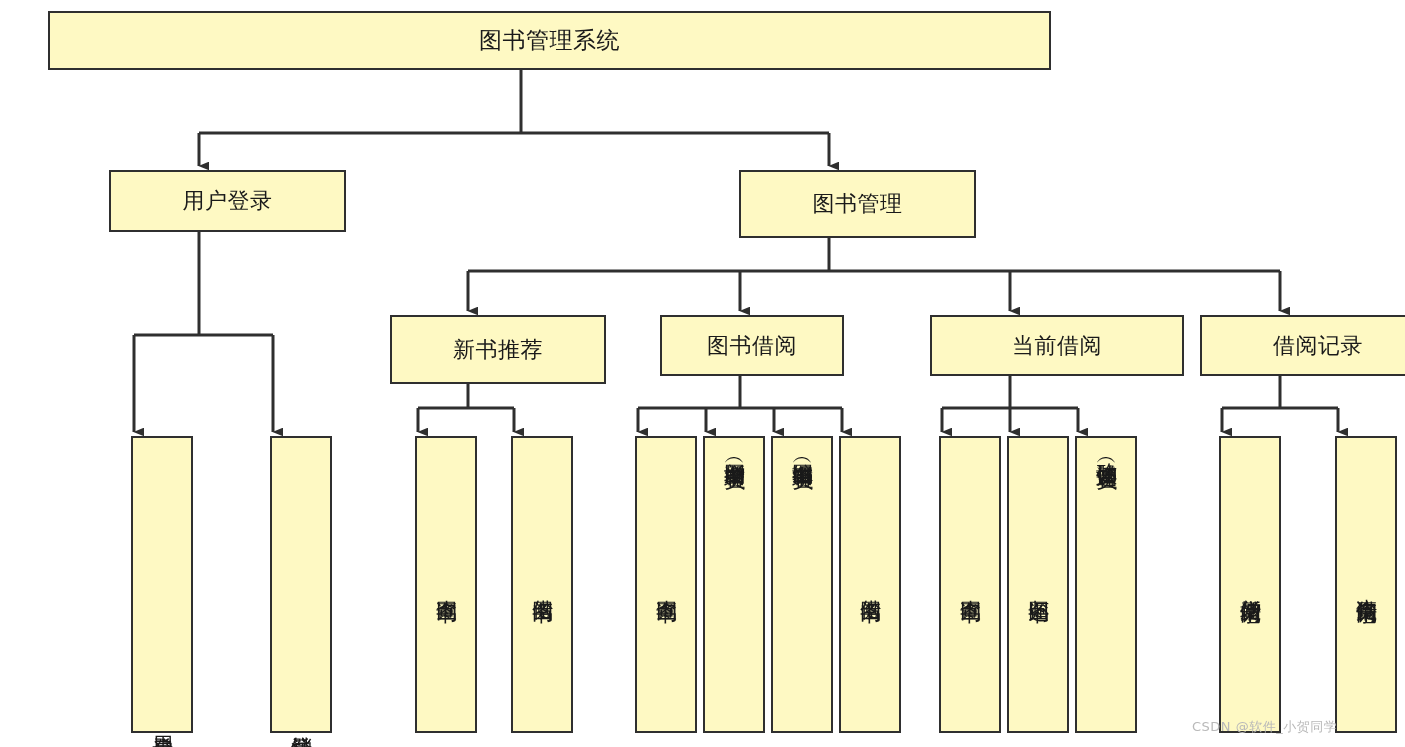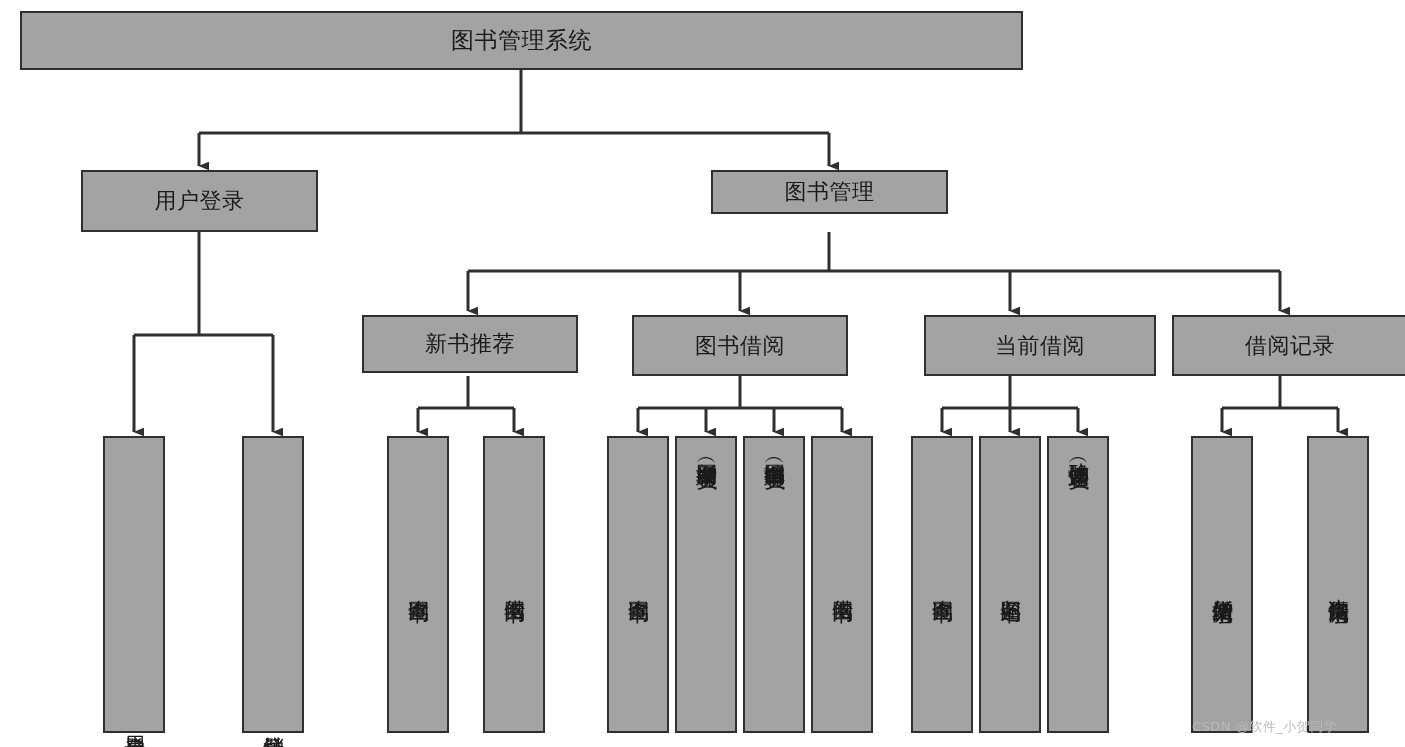--- a/index.html
+++ b/index.html
@@ -21,26 +21,27 @@
     position: absolute;
     left: 0;
     top: 0;
     width: 1405px;
     height: 747px;
     pointer-events: none;
   }
   .node {
     position: absolute;
     box-sizing: border-box;
-    background: #a3a3a3;
+    background: #fef9c3;
     border: 2.5px solid #2f2f2f;
     display: flex;
     align-items: center;
     justify-content: center;
     color: #1a1a1a;
+    margin-left: 28px;
   }
   .node .lbl {
     text-align: center;
     line-height: 1.05;
     letter-spacing: 0.5px;
   }
   
   .node.horiz .lbl {
     font-size: 22px;
   }
@@ -133,31 +134,31 @@
     </g>
   </svg>
 
   <div class="node horiz root" style="left:20px; top:11px; width:1003px; height:59px;">
     <span class="lbl">图书管理系统</span>
   </div>
 
   <div class="node horiz" style="left:81px; top:170px; width:237px; height:62px;">
     <span class="lbl">用户登录</span>
   </div>
-  <div class="node horiz" style="left:711px; top:170px; width:237px; height:44px;">
+  <div class="node horiz" style="left:711px; top:170px; width:237px; height:68px;">
     <span class="lbl">图书管理</span>
   </div>
 
-  <div class="node horiz" style="left:362px; top:315px; width:216px; height:58px;">
+  <div class="node horiz" style="left:362px; top:315px; width:216px; height:69px;">
     <span class="lbl">新书推荐</span>
   </div>
-  <div class="node horiz" style="left:632px; top:315px; width:216px; height:61px;">
+  <div class="node horiz" style="left:632px; top:315px; width:184px; height:61px;">
     <span class="lbl">图书借阅</span>
   </div>
-  <div class="node horiz" style="left:924px; top:315px; width:232px; height:61px;">
+  <div class="node horiz" style="left:902px; top:315px; width:254px; height:61px;">
     <span class="lbl">当前借阅</span>
   </div>
   <div class="node horiz" style="left:1172px; top:315px; width:236px; height:61px;">
     <span class="lbl">借阅记录</span>
   </div>
 
   <div class="node vert" style="left:103px; top:436px; width:62px; height:297px;">
     <span class="lbl">用户登录</span>
   </div>
   <div class="node vert" style="left:242px; top:436px; width:62px; height:297px;">

